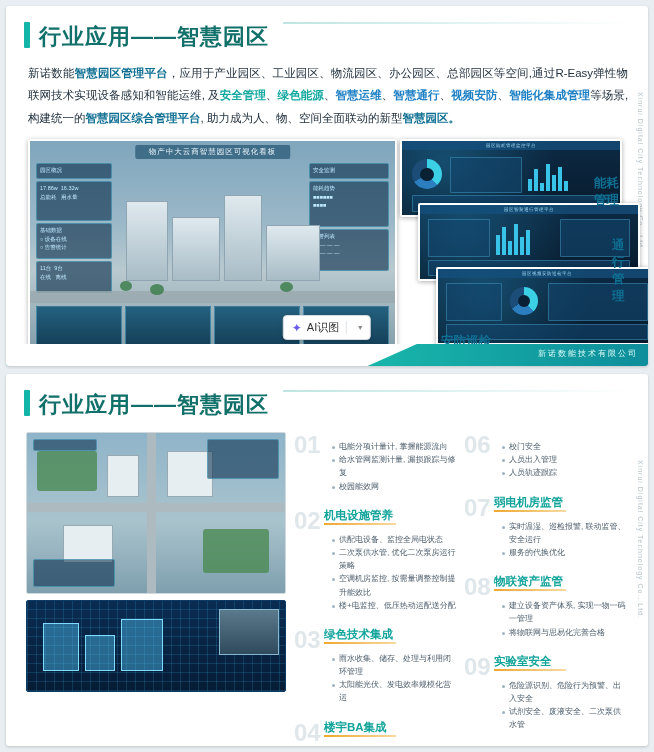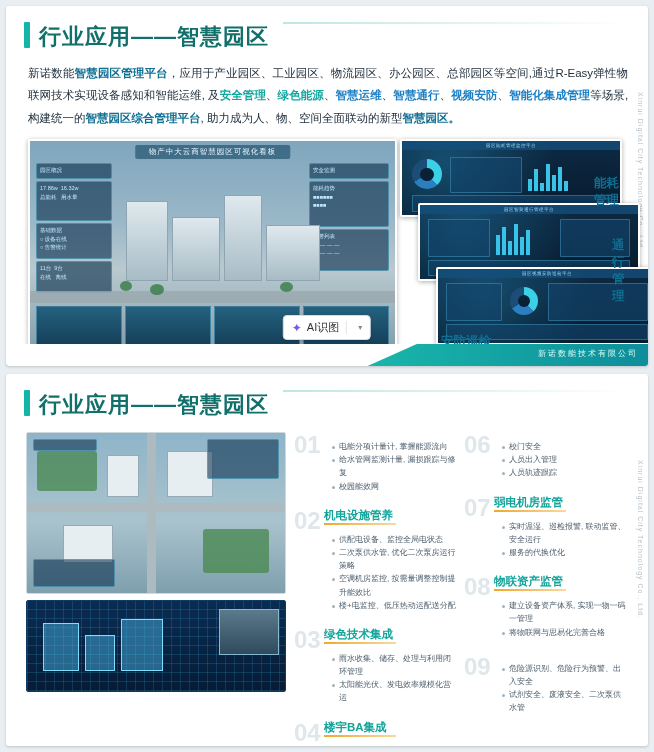--- a/index.html
+++ b/index.html
@@ -463,20 +463,21 @@
             <ul class="ilist">
               <li>建立设备资产体系, 实现一物一码一管理</li>
               <li>将物联网与思易化完善合格</li>
             </ul>
           </div>
         </div>
 
         <div class="item">
           <div class="num">09</div>
           <div class="itxt">
+            <div class="ititle">实验室安全</div>
             <ul class="ilist">
               <li>危险源识别、危险行为预警、出入安全</li>
               <li>试剂安全、废液安全、二次泵供水管</li>
             </ul>
           </div>
         </div>
 
       </div>
 
     </div>

